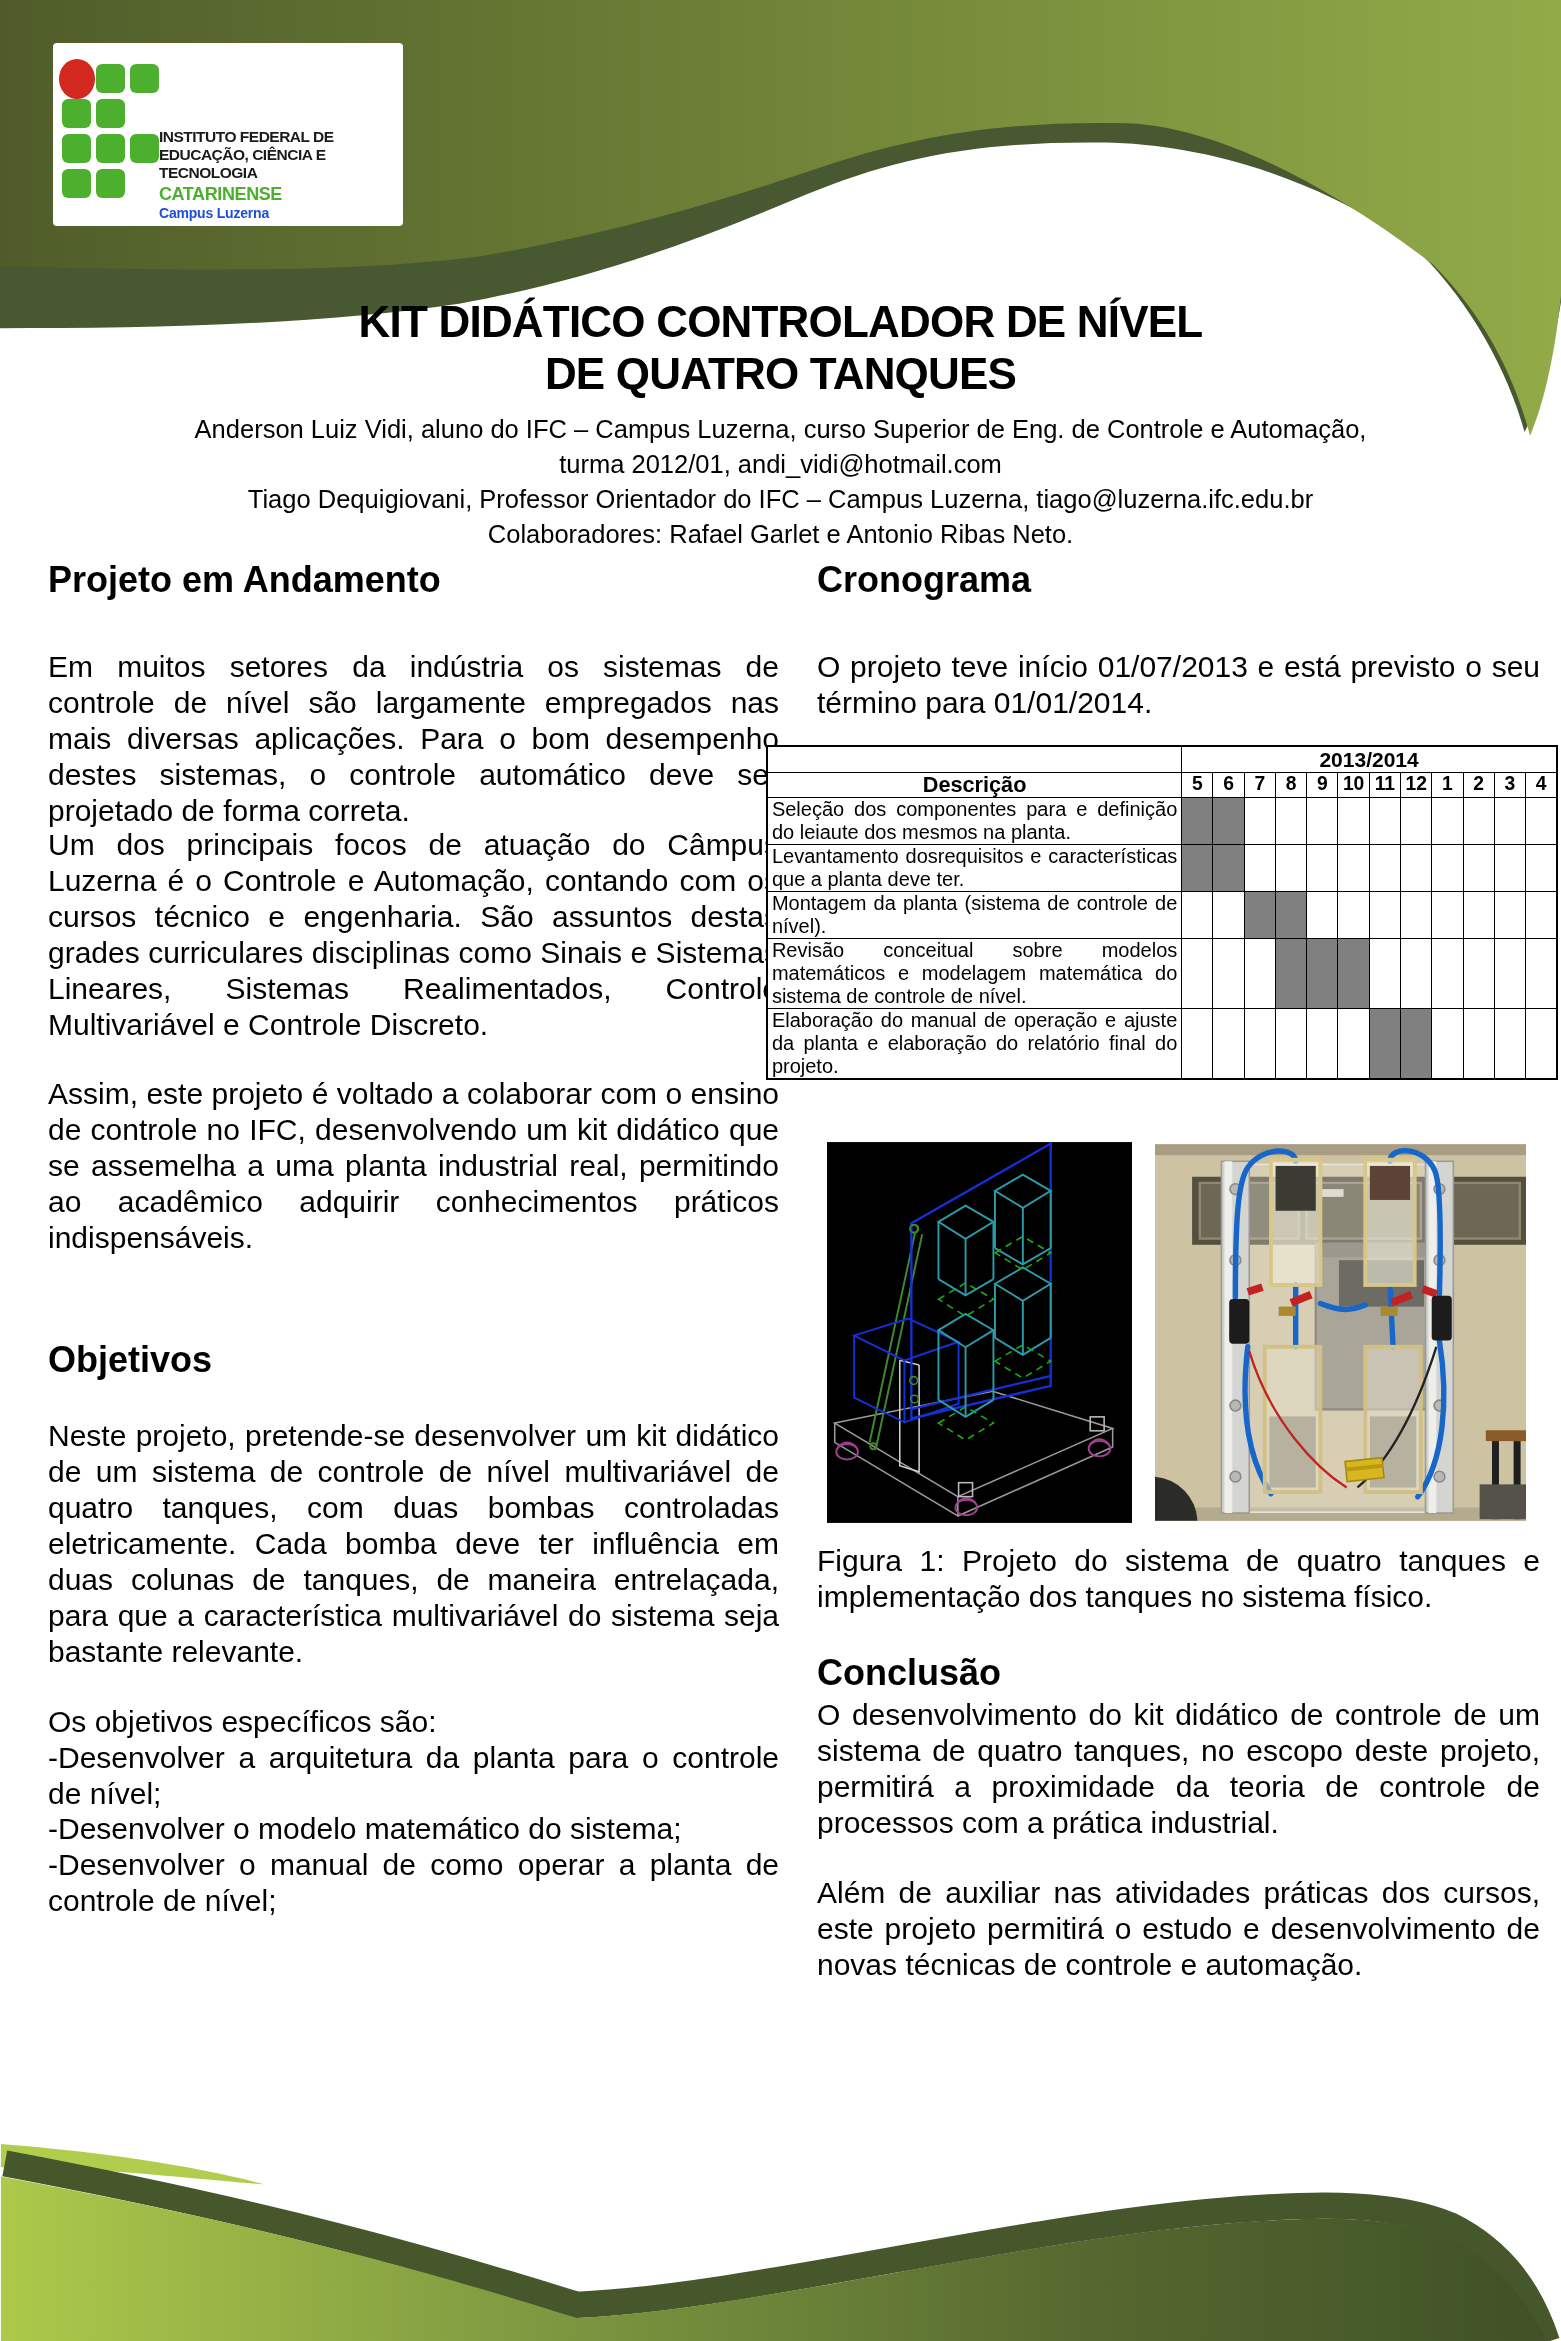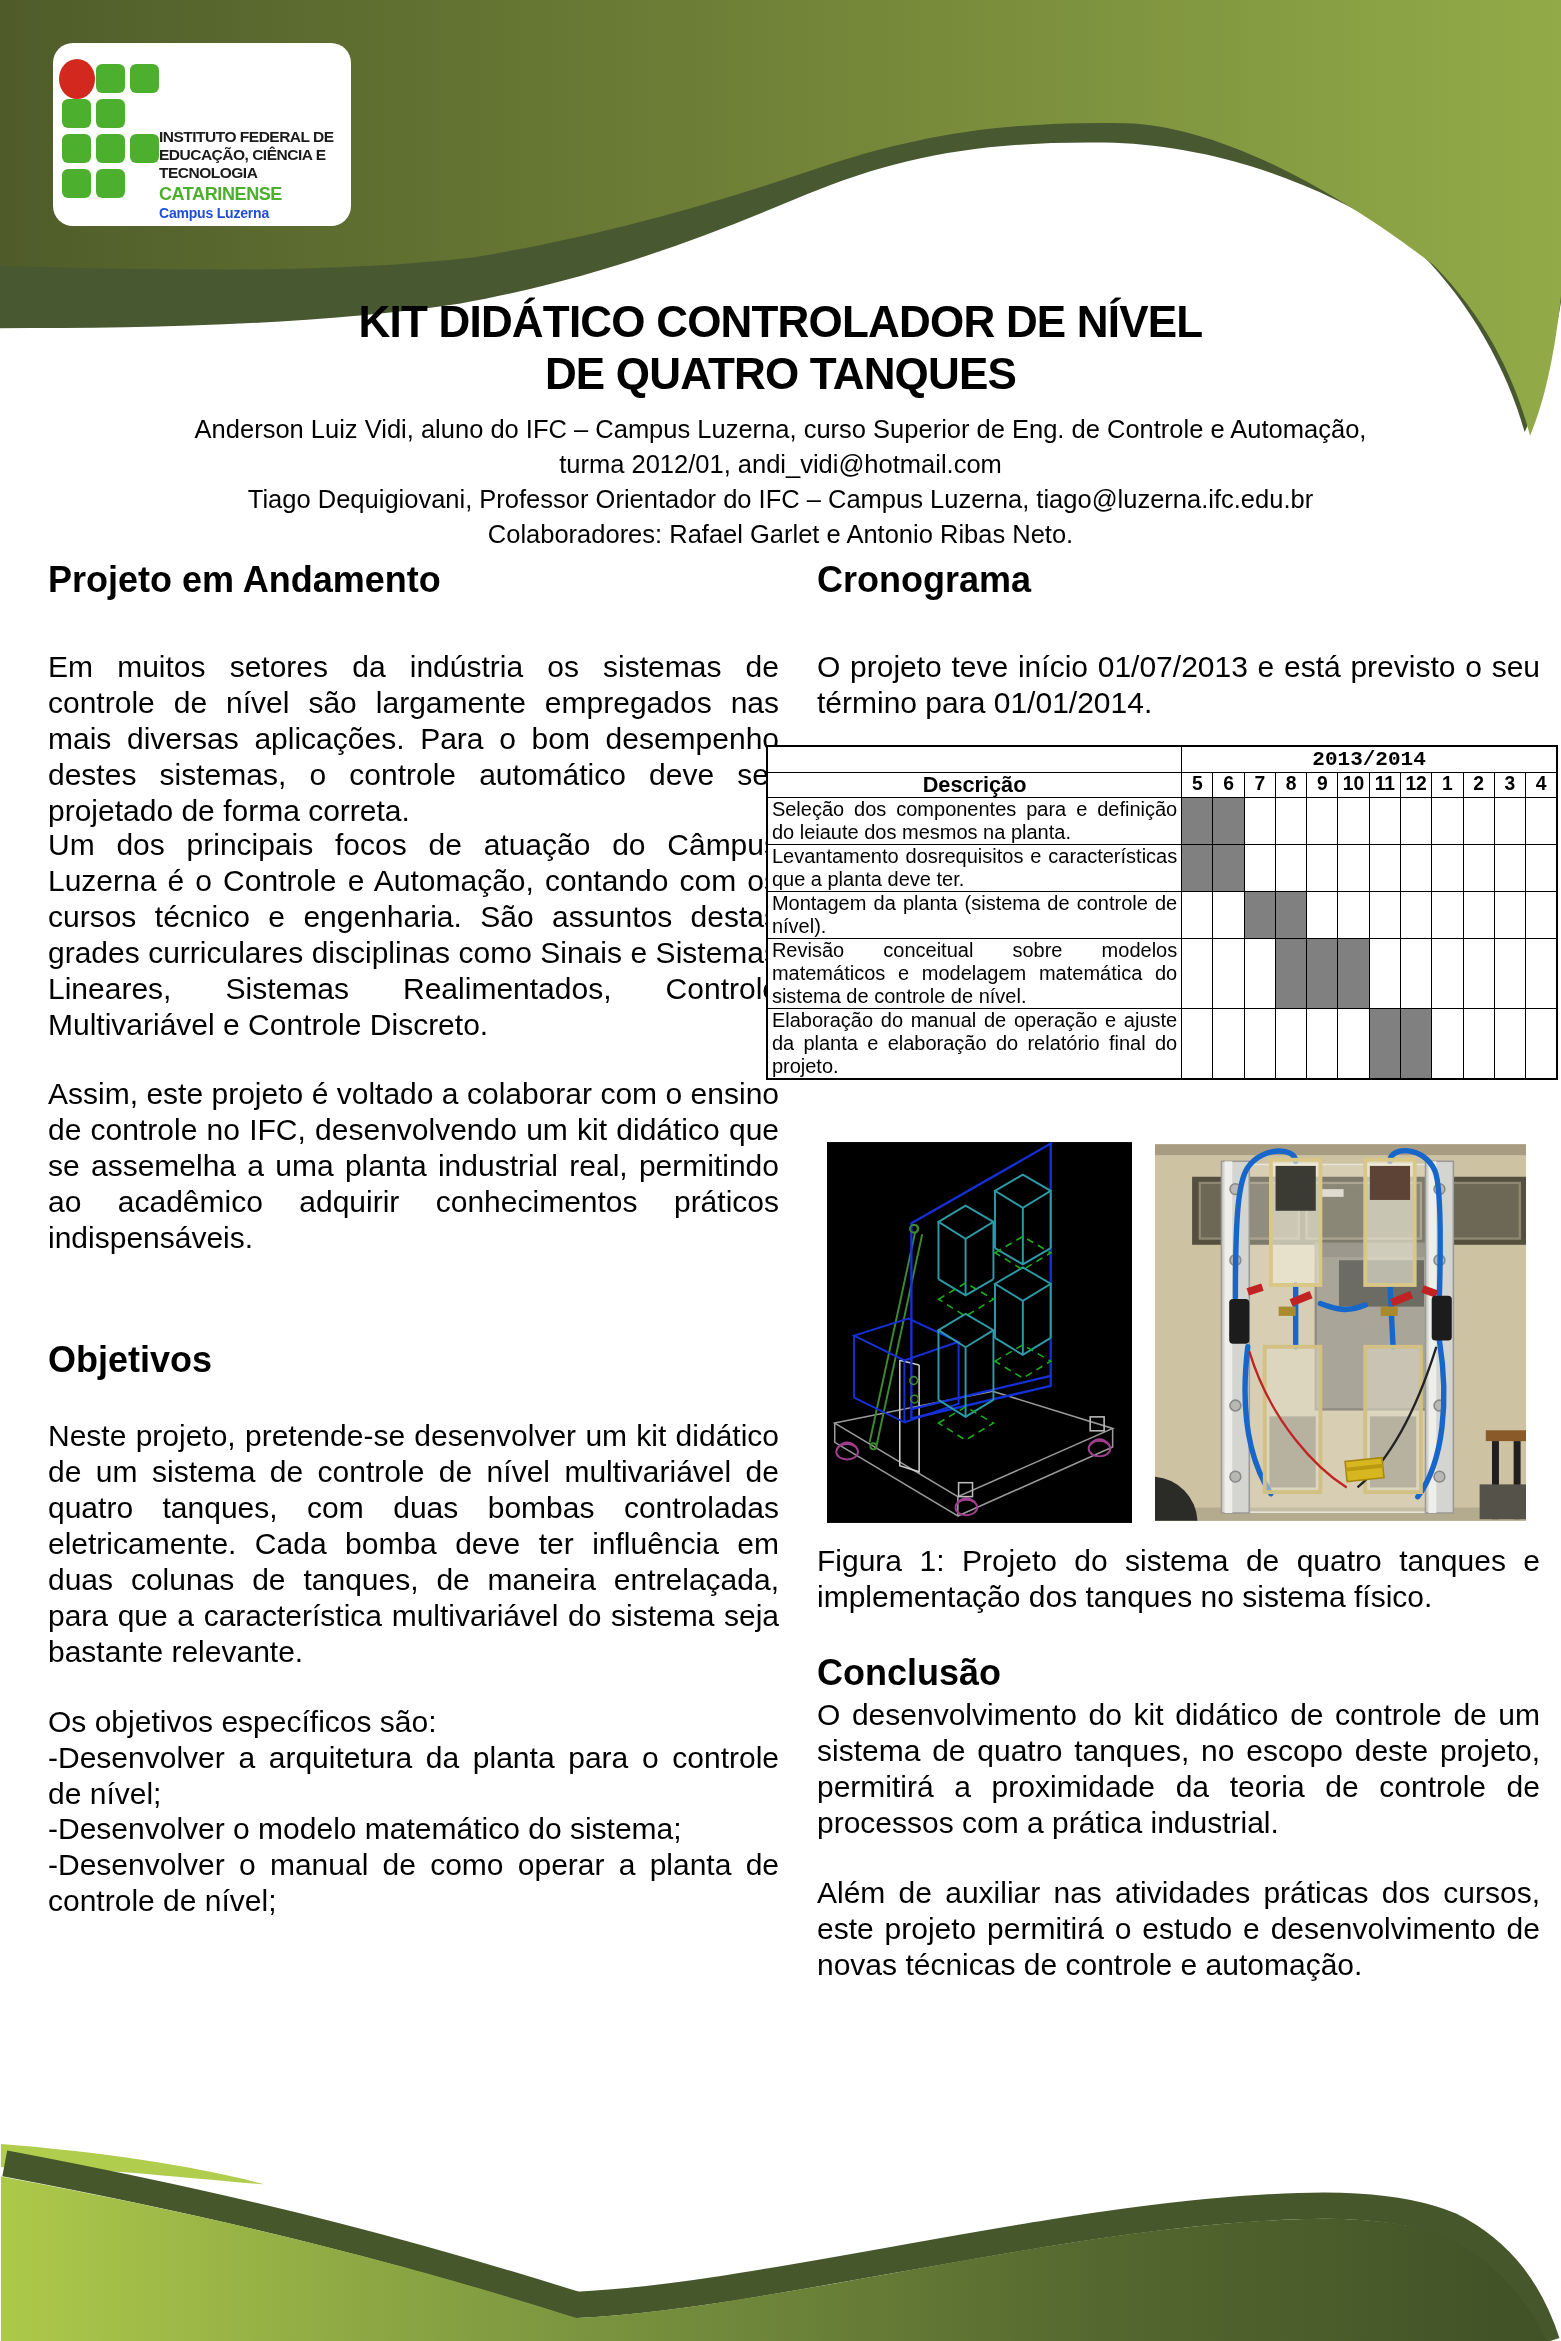--- a/index.html
+++ b/index.html
@@ -9,22 +9,22 @@
     margin:0 auto;
   }
   .abs { position:absolute; }
 
   
   #header-svg { position:absolute; left:0; top:0; }
   #footer-svg { position:absolute; left:0; top:2090px; }
 
   
   .logo-box {
-    position:absolute; left:53px; top:43px; width:298px; height:183px;
-    background:#fff; border-radius:20px;
+    position:absolute; left:53px; top:43px; width:350px; height:183px;
+    background:#fff; border-radius:4px;
   }
   .logo-sq { position:absolute; width:29px; height:29px; border-radius:6.2px; background:#4caf2e; }
   .logo-circle { position:absolute; left:6.2px; top:16.3px; width:36px; height:40px; border-radius:50%; background:#d3281e; }
   .logo-text { position:absolute; left:106px; top:85px; line-height:1; }
   .logo-l1, .logo-l2 { font-size:15.5px; font-weight:bold; color:#1a1a1a; letter-spacing:-0.5px; line-height:18px; }
   .logo-l3 { font-size:18px; font-weight:bold; color:#4caf2e; letter-spacing:-0.4px; margin-top:3.1px; }
   .logo-l4 { font-size:14px; font-weight:bold; color:#1d4ed8; letter-spacing:-0.2px; margin-top:3.1px; }
 
   
   .title-wrap { position:absolute; left:0; top:296px; width:1561px; text-align:center; }
@@ -38,21 +38,21 @@
   .caption-p { font-size:30px; line-height:36px; text-align:justify; margin:0; }
 
   
   #gantt-table {
     position:absolute; left:766px; top:745px; width:792px;
     border-collapse:collapse; table-layout:fixed;
     border:2.3px solid #000; background:#fff;
   }
   #gantt-table td { border:1.5px solid #000; vertical-align:top; overflow:hidden; }
   .g-corner { height:23px; }
-  .g-year  { text-align:center; font-weight:bold; font-size:21px; line-height:23px;font-family:Liberation Mono, monospace; }
+  .g-year  { text-align:center; font-weight:bold; font-size:21px; line-height:23px; }
   .g-desch { text-align:center; font-weight:bold; font-size:21.7px; line-height:21.7px; height:21.7px; }
   .g-mh    { text-align:center; font-weight:bold; font-size:19.3px; line-height:21.7px; padding:0 0.8px; }
   .g-desc  { font-size:20px; line-height:23px; text-align:justify; padding:0 3.9px; }
   .g-fill  { background:var(--gantt-fill, #808080); }
 
   
   .fig { position:absolute; }
 </style>
 </head>
 <body>

